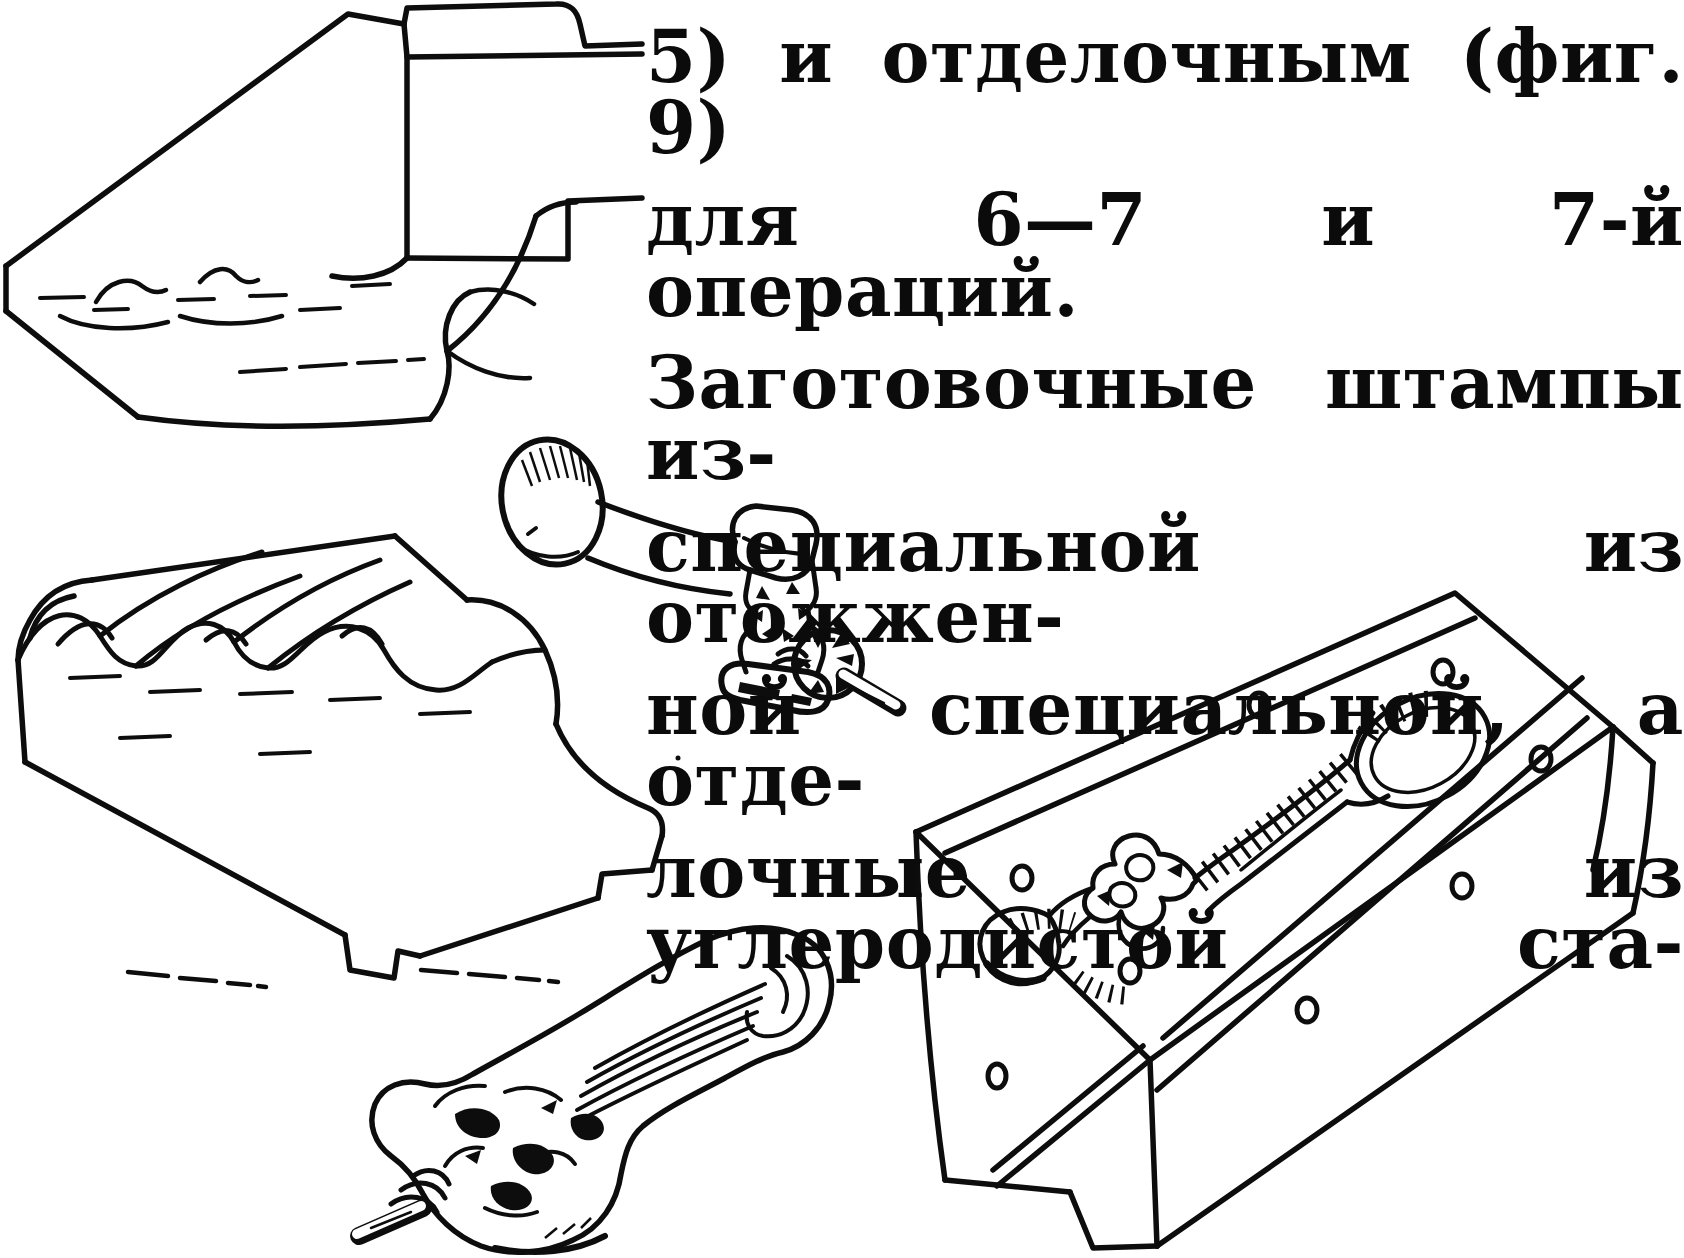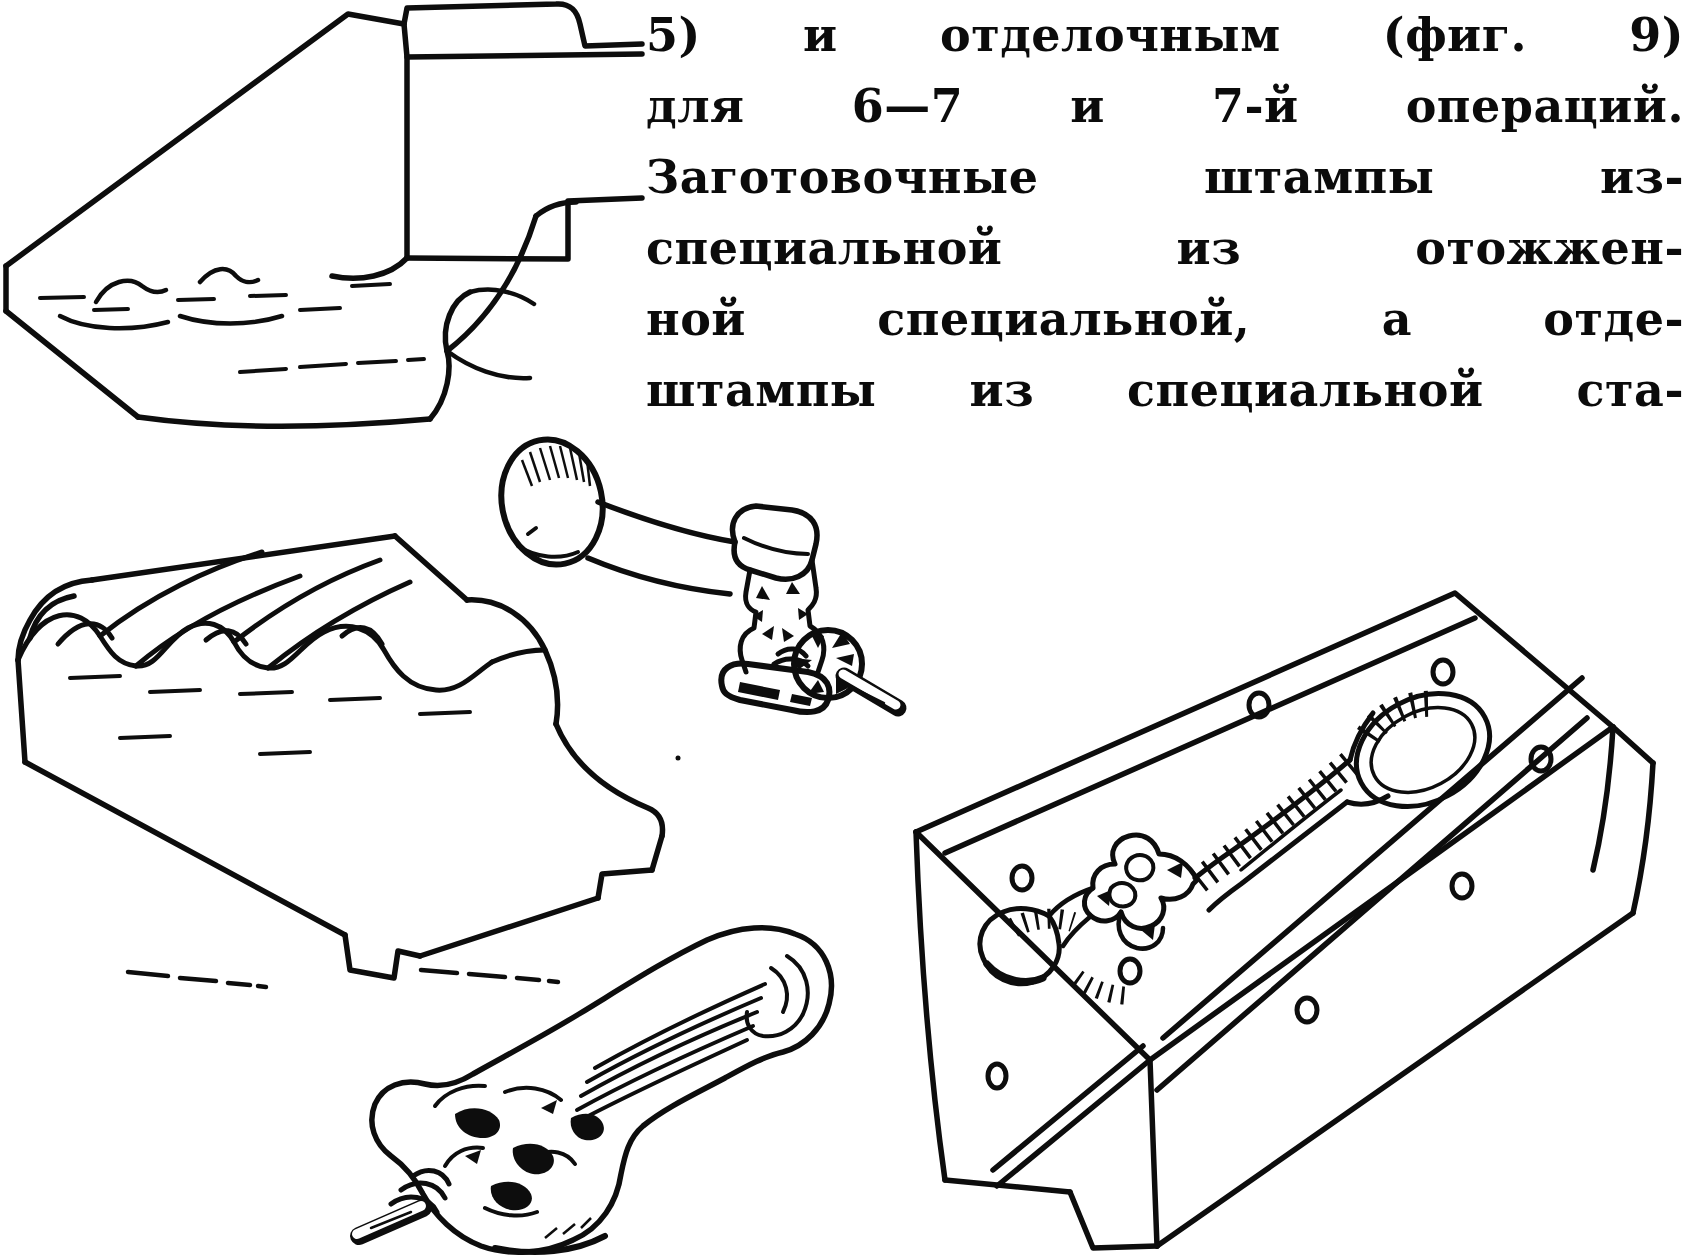--- a/index.html
+++ b/index.html
@@ -13,26 +13,27 @@
   .page{position:absolute;inset:0;background:#ffffff;}
   .fig{position:absolute;}
   .fig svg{display:block;}
   .textcol{
     position:absolute;
     left:646px;top:0px;width:1038px;height:436px;
     color:#0b0b0b;
   }
   .tline{
     font-weight:bold;
-    font-size:46px;
+    font-size:72px;
     line-height:71px;
     white-space:normal;
     text-align:justify;
     text-align-last:justify;
     letter-spacing:0.5px;
+    margin-top:21px;
     -webkit-font-smoothing:antialiased;
   }
   
   .ink{stroke:#0d0d0d;fill:none;stroke-linecap:round;stroke-linejoin:round;}
   .hatch{stroke:#0d0d0d;fill:none;stroke-linecap:butt;}
   .blk{fill:#0d0d0d;stroke:none;}
 </style>
 </head>
 <body>
 
@@ -304,16 +305,16 @@
       </g>
     </svg>
   </div>
 
   <div class="textcol">
     <div class="tline">5) и отделочным (фиг. 9)</div>
     <div class="tline">для 6—7 и 7-й операций.</div>
     <div class="tline">Заготовочные штампы из-</div>
     <div class="tline">специальной из отожжен-</div>
     <div class="tline">ной специальной, а отде-</div>
-    <div class="tline">штампы из специальной ста-</div>
+    <div class="tline">лочные из углеродистой ста-</div>
   </div>
 
 </div>
 
 </body></html>

